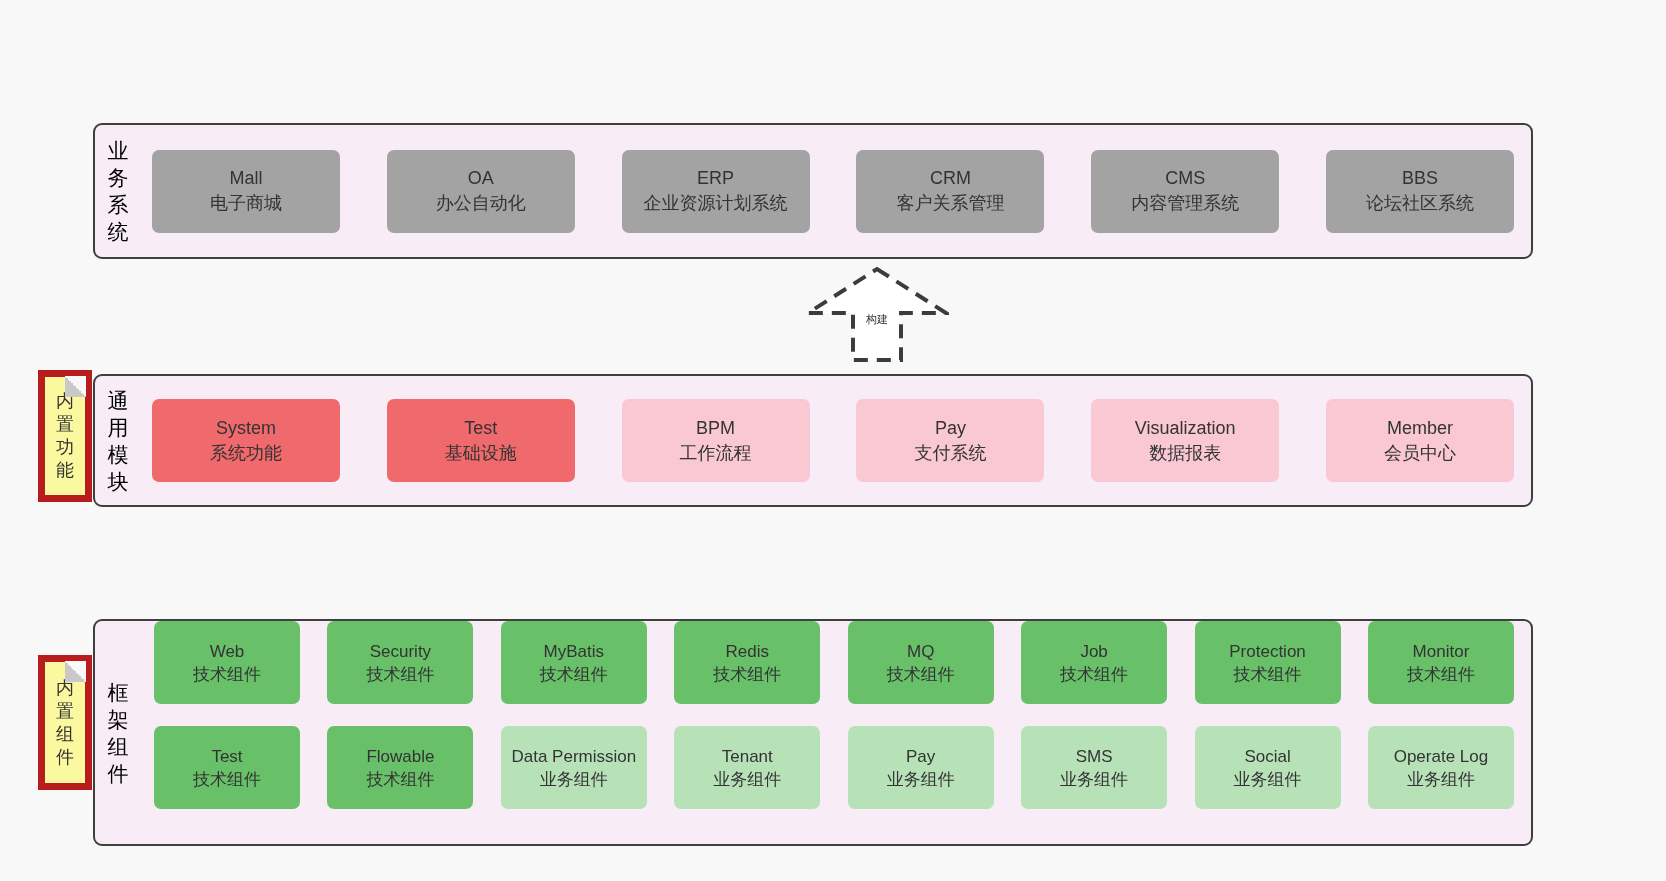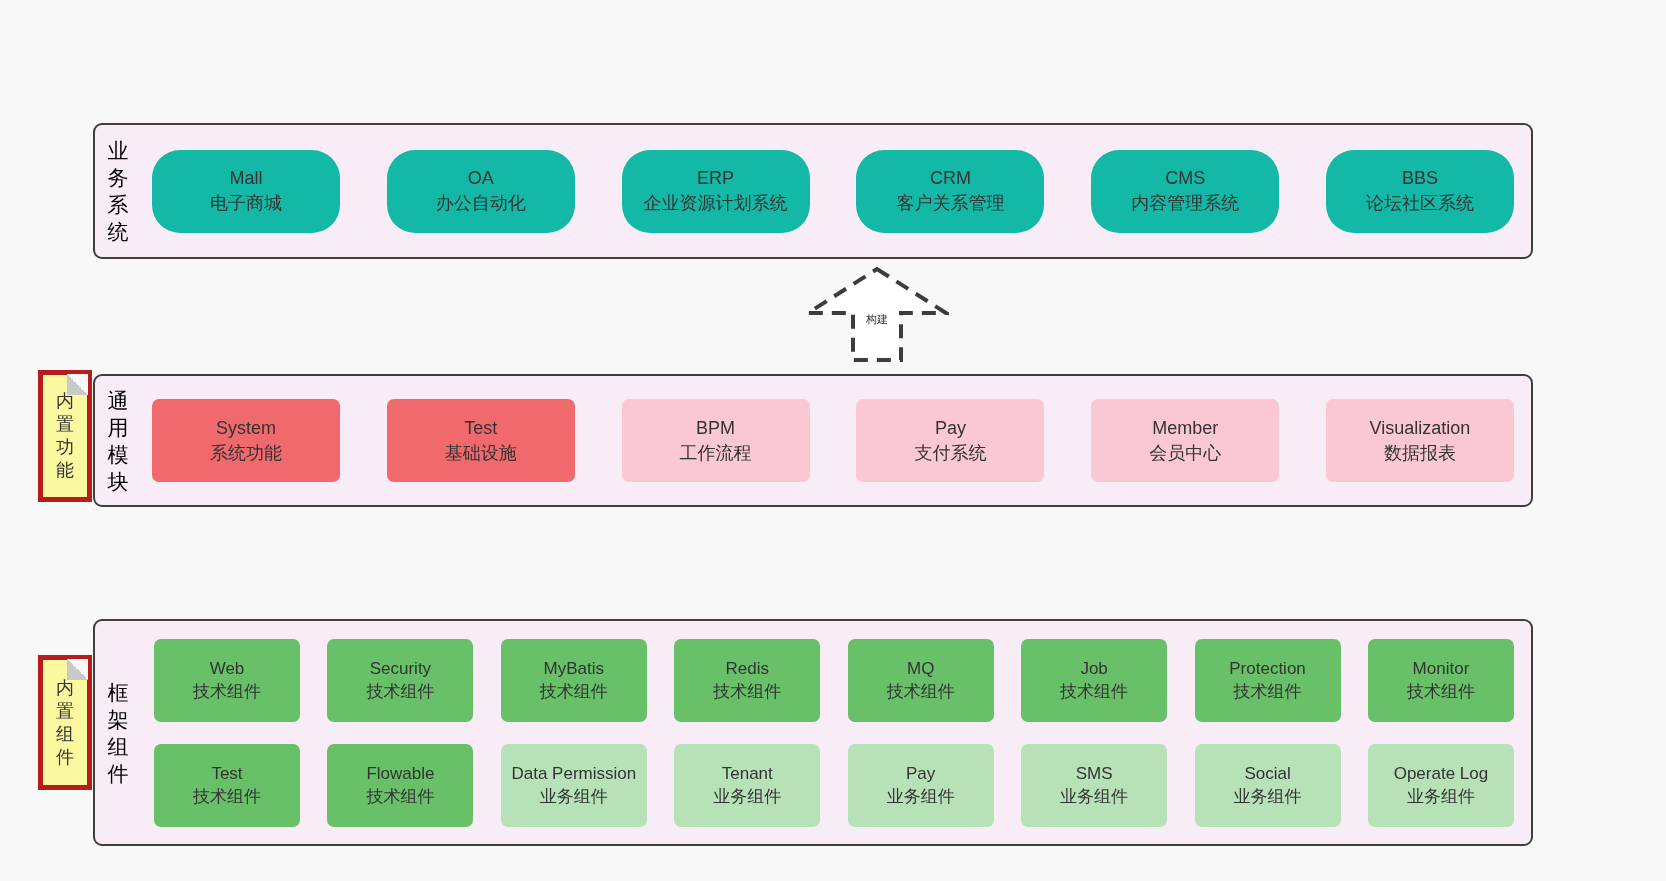--- a/index.html
+++ b/index.html
@@ -33,47 +33,47 @@
     font-size:21px;line-height:27px;text-align:right;
     word-break:break-all;color:#000000;
   }
 
   .boxes{
     position:absolute;left:57px;right:17px;top:0;bottom:0;
     display:flex;align-items:center;justify-content:space-between;
   }
   .rows{
     position:absolute;left:59px;right:17px;top:0;bottom:0;
-    display:flex;flex-direction:column;justify-content:center;gap:22px;
+    display:flex;flex-direction:column;gap:22px;
   }
   .row{display:flex;justify-content:space-between;}
 
   .box{
     box-sizing:border-box;
     width:188px;height:83px;
     border-radius:7px;
     display:flex;flex-direction:column;align-items:center;justify-content:center;
     text-align:center;
     font-size:18px;line-height:25px;
     padding:2px 6px;
   }
   .band3 .box{width:146px;height:83px;font-size:17px;line-height:23px;padding:2px 4px;}
   .box .en,.box .cn{display:block;}
 
-  .blue{background:#14b8a6;border-radius:28px;}
+  .blue{background:#a3a3a3;}
   .red{background:#f06a6d;}
   .pink{background:#fac8d2;}
   .green{background:#68c169;}
   .lightgreen{background:#b7e2b8;}
 
   
   .note{
     position:absolute;left:38px;width:54px;
     background:#fbf9a0;
-    border:5px solid #b91c1c;
+    border:7px solid #b91c1c;
     box-sizing:border-box;
     display:flex;align-items:center;justify-content:center;
     z-index:6;
   }
   .note-mid{top:370px;height:132px;}
   .note-bottom{top:655px;height:135px;}
   .note::after{
     content:"";position:absolute;top:-1px;right:-1px;width:21px;height:21px;
     background:linear-gradient(to bottom left,#f8f8f8 0 50%,#c9c9c9 50% 100%);
   }
@@ -157,26 +157,26 @@
       </div>
       <div class="box pink">
         <span class="en">BPM</span>
         <span class="cn">工作流程</span>
       </div>
       <div class="box pink">
         <span class="en">Pay</span>
         <span class="cn">支付系统</span>
       </div>
       <div class="box pink">
+        <span class="en">Visualization</span>
+        <span class="cn">数据报表</span>
+      </div>
+      <div class="box pink">
         <span class="en">Member</span>
         <span class="cn">会员中心</span>
-      </div>
-      <div class="box pink">
-        <span class="en">Visualization</span>
-        <span class="cn">数据报表</span>
       </div>
     </div>
   </section>
 
   <div class="note note-mid">
     <span>内置功能</span>
   </div>
 
 
   <section class="band band3">

